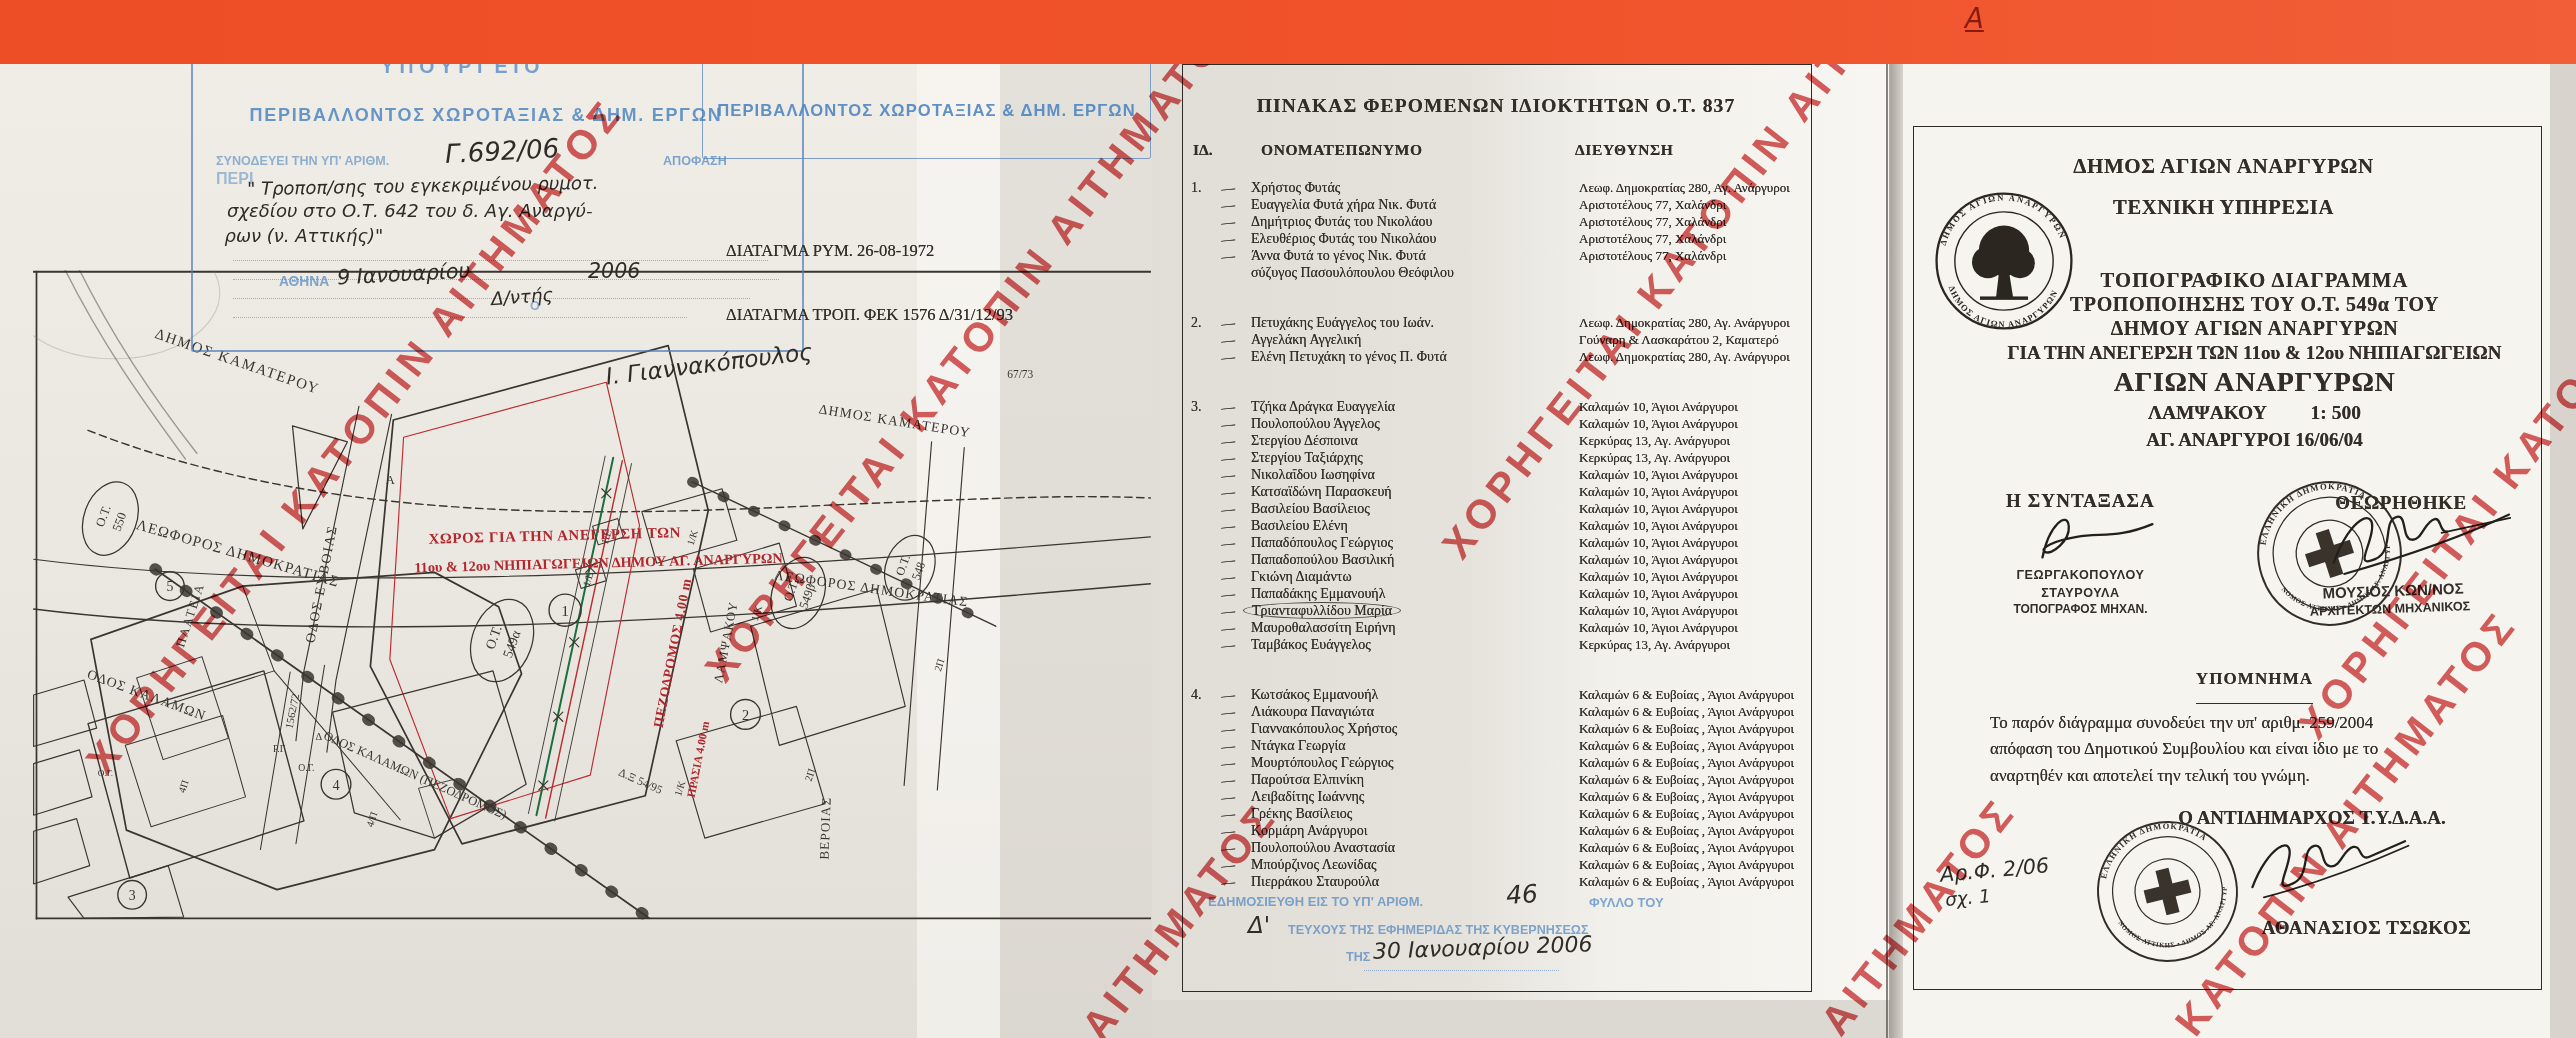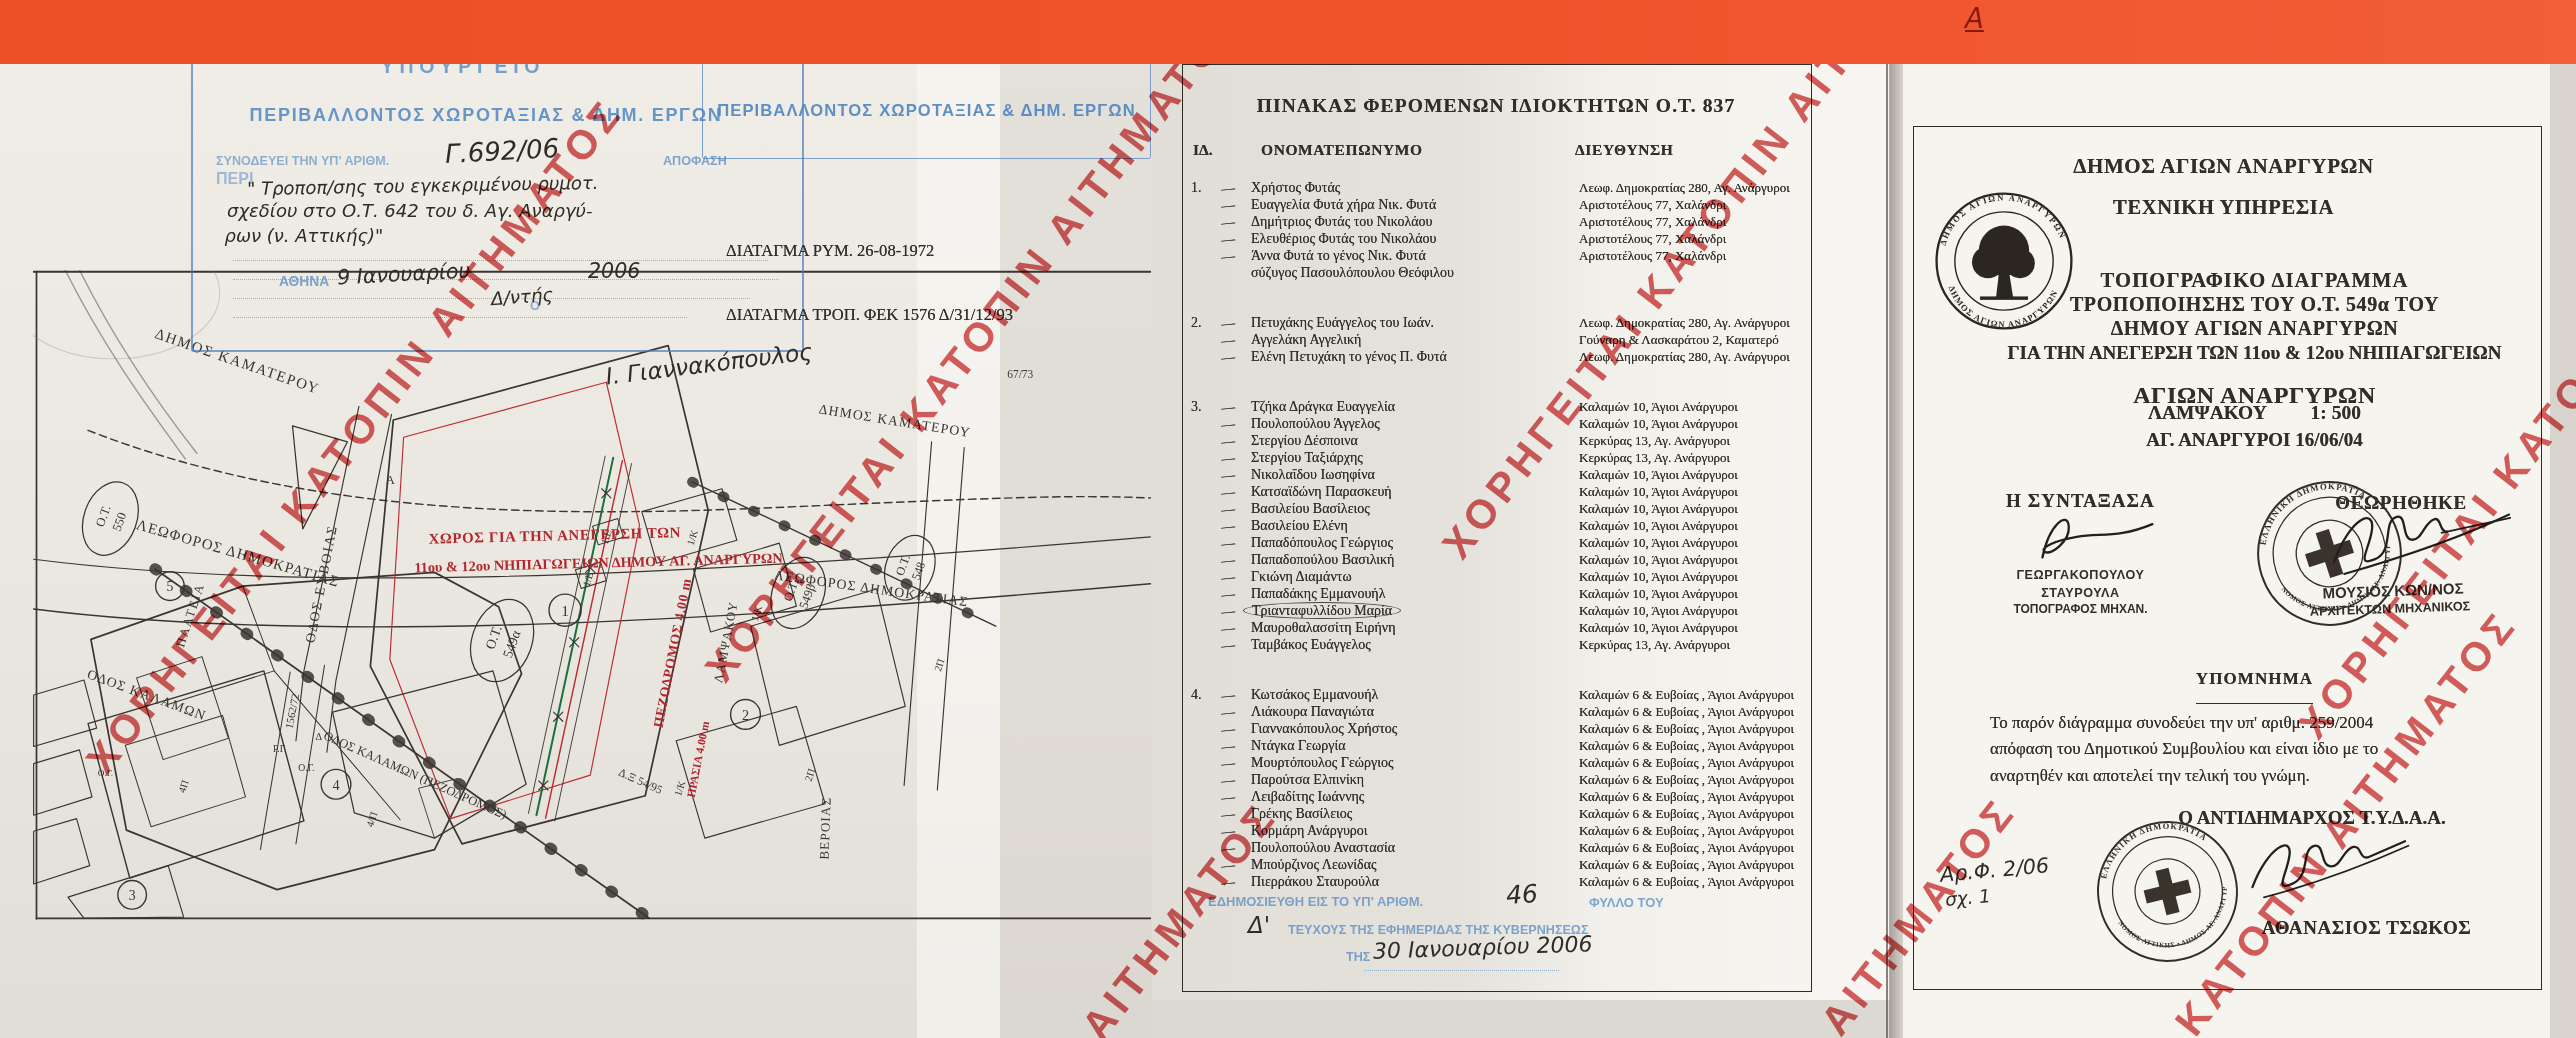--- a/index.html
+++ b/index.html
@@ -487,21 +487,21 @@
   </text>
 </svg>
 
 <div class="abs serif bold center nw doc" style="left:2063px;top:154px;width:321px;font-size:21px;letter-spacing:0.6px;z-index:4">ΔΗΜΟΣ ΑΓΙΩΝ ΑΝΑΡΓΥΡΩΝ</div>
 <div class="abs serif bold center nw doc" style="left:2063px;top:196px;width:321px;font-size:20.6px;letter-spacing:0.6px;z-index:4">ΤΕΧΝΙΚΗ ΥΠΗΡΕΣΙΑ</div>
 
 <div class="abs serif bold center nw doc" style="left:1971px;top:269px;width:567px;font-size:20.6px;letter-spacing:1.1px;z-index:4">ΤΟΠΟΓΡΑΦΙΚΟ ΔΙΑΓΡΑΜΜΑ</div>
 <div class="abs serif bold center nw doc" style="left:1971px;top:293px;width:567px;font-size:20px;letter-spacing:0.6px;z-index:4">ΤΡΟΠΟΠΟΙΗΣΗΣ ΤΟΥ Ο.Τ. 549α ΤΟΥ</div>
 <div class="abs serif bold center nw doc" style="left:1971px;top:317px;width:567px;font-size:20px;letter-spacing:0.6px;z-index:4">ΔΗΜΟΥ ΑΓΙΩΝ ΑΝΑΡΓΥΡΩΝ</div>
 <div class="abs serif bold center nw doc" style="left:1971px;top:342px;width:567px;font-size:19px;z-index:4">ΓΙΑ ΤΗΝ ΑΝΕΓΕΡΣΗ ΤΩΝ 11ου &amp; 12ου ΝΗΠΙΑΓΩΓΕΙΩΝ</div>
-<div class="abs serif bold center nw doc" style="left:1971px;top:382px;width:567px;font-size:24px;letter-spacing:0.6px;z-index:4">ΑΓΙΩΝ ΑΝΑΡΓΥΡΩΝ</div>
+<div class="abs serif bold center nw doc" style="left:1971px;top:366px;width:567px;font-size:28px;letter-spacing:0.6px;z-index:4">ΑΓΙΩΝ ΑΝΑΡΓΥΡΩΝ</div>
 
 <div class="abs serif bold center nw doc" style="left:1971px;top:402px;width:567px;font-size:19.5px;z-index:4">
   <span>ΛΑΜΨΑΚΟΥ</span>
   <span style="display:inline-block;width:34px"></span>
   <span>1: 500</span>
 </div>
 <div class="abs serif bold center nw doc" style="left:1971px;top:429px;width:567px;font-size:19px;z-index:4">ΑΓ. ΑΝΑΡΓΥΡΟΙ 16/06/04</div>
 
 <div class="abs serif bold center nw doc" style="left:1983px;top:490px;width:195px;font-size:19px;letter-spacing:1.1px;z-index:4">Η ΣΥΝΤΑΞΑΣΑ</div>
 <svg class="abs" style="left:2032px;top:507px;z-index:5" width="132" height="63" viewBox="0 0 230 110">

